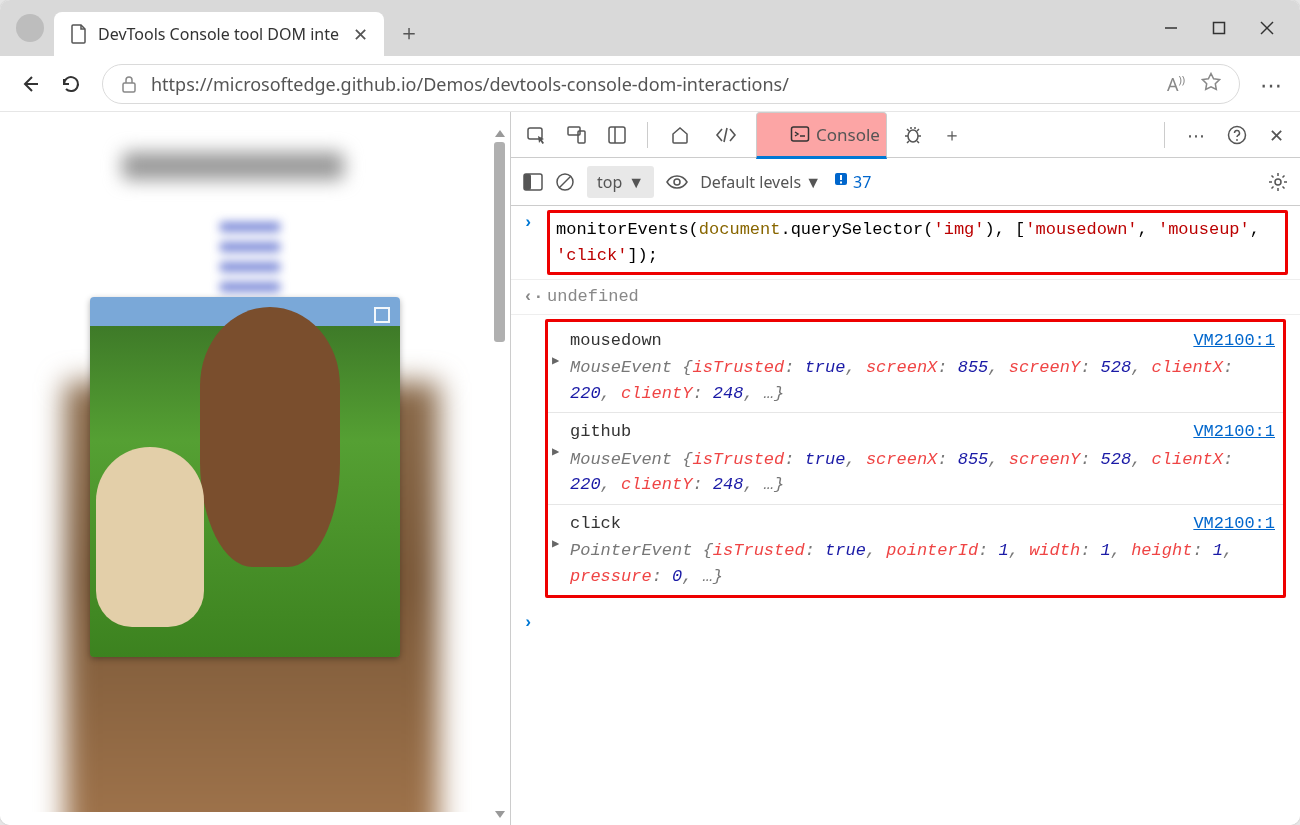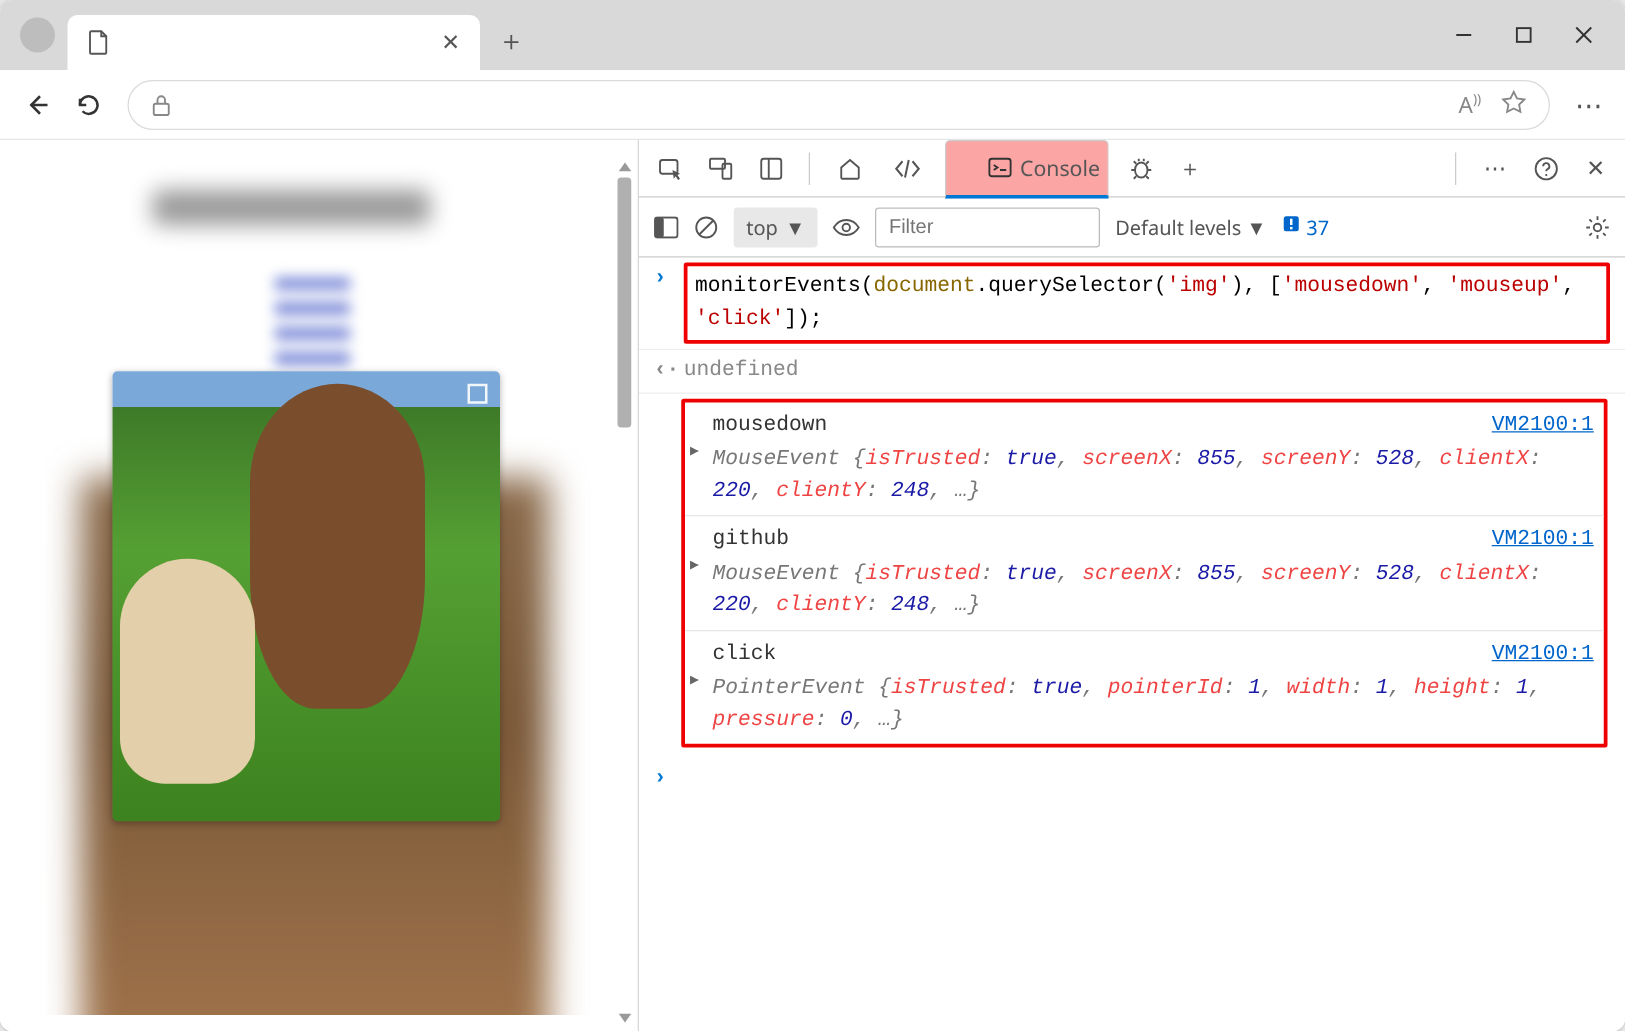--- a/index.html
+++ b/index.html
@@ -76,20 +76,21 @@
 
   <div class="titlebar">
     <div class="profile"></div>
     <div class="tab">
       <span class="file-icon">
         <svg width="18" height="20" viewBox="0 0 18 20">
             <path d="M3 1h8l4 4v13a1 1 0 0 1-1 1H3a1 1 0 0 1-1-1V2a1 1 0 0 1 1-1z" fill="none" stroke="#555" stroke-width="1.5"></path>
             <path d="M11 1v4h4" fill="none" stroke="#555" stroke-width="1.5"></path>
           </svg>
       </span>
+      <span>DevTools Console tool DOM inte</span>
       <span class="close">✕</span>
     </div>
     <div class="newtab">＋</div>
     <div class="winbtns">
       <span>
           <svg width="14" height="14">
             <line x1="1" y1="7" x2="13" y2="7" stroke="#333" stroke-width="1.5"></line>
           </svg>
         </span>
       <span>
@@ -119,20 +120,21 @@
           <path d="M4 6v5h5" fill="none" stroke="#333" stroke-width="2"></path>
         </svg>
     </span>
     <div class="urlbox">
       <span class="lock">
         <svg width="16" height="18" viewBox="0 0 16 18">
             <rect x="2" y="8" width="12" height="9" rx="1.5" fill="none" stroke="#888" stroke-width="1.5"></rect>
             <path d="M5 8V5a3 3 0 0 1 6 0v3" fill="none" stroke="#888" stroke-width="1.5"></path>
           </svg>
       </span>
+      <span>https://microsoftedge.github.io/Demos/devtools-console-dom-interactions/</span>
       <div class="trail">
         <span>A<span class="sup">))</span></span>
         <span>
           <svg width="20" height="20" viewBox="0 0 20 20">
               <path d="M10 1.5l2.6 5.3 5.9.8-4.2 4.1 1 5.8L10 14.8l-5.3 2.7 1-5.8L1.5 7.6l5.9-.8z" fill="none" stroke="#888" stroke-width="1.5"></path>
             </svg>
         </span>
       </div>
     </div>
     <span class="more">⋯</span>
@@ -230,21 +232,20 @@
         <div class="ctx">
           <span>top</span>
           <span>▼</span>
         </div>
         <span class="icon">
           <svg width="22" height="16" viewBox="0 0 22 16">
               <path d="M1 8c3-5 7-6 10-6s7 1 10 6c-3 5-7 6-10 6S4 13 1 8z" fill="none" stroke="#555" stroke-width="1.5"></path>
               <circle cx="11" cy="8" r="3" fill="none" stroke="#555" stroke-width="1.5"></circle>
             </svg>
         </span>
-        <input placeholder="Filter" style="">
         <span class="levels">
           <span>Default levels</span> ▼
         </span>
         <span class="issues">
           <svg width="16" height="16" viewBox="0 0 16 16">
               <rect x="2" y="2" width="12" height="12" rx="2" fill="#0066cc"></rect>
               <rect x="7" y="4" width="2" height="5" fill="#fff"></rect>
               <rect x="7" y="10.5" width="2" height="2" fill="#fff"></rect>
             </svg>
           <span>37</span>

